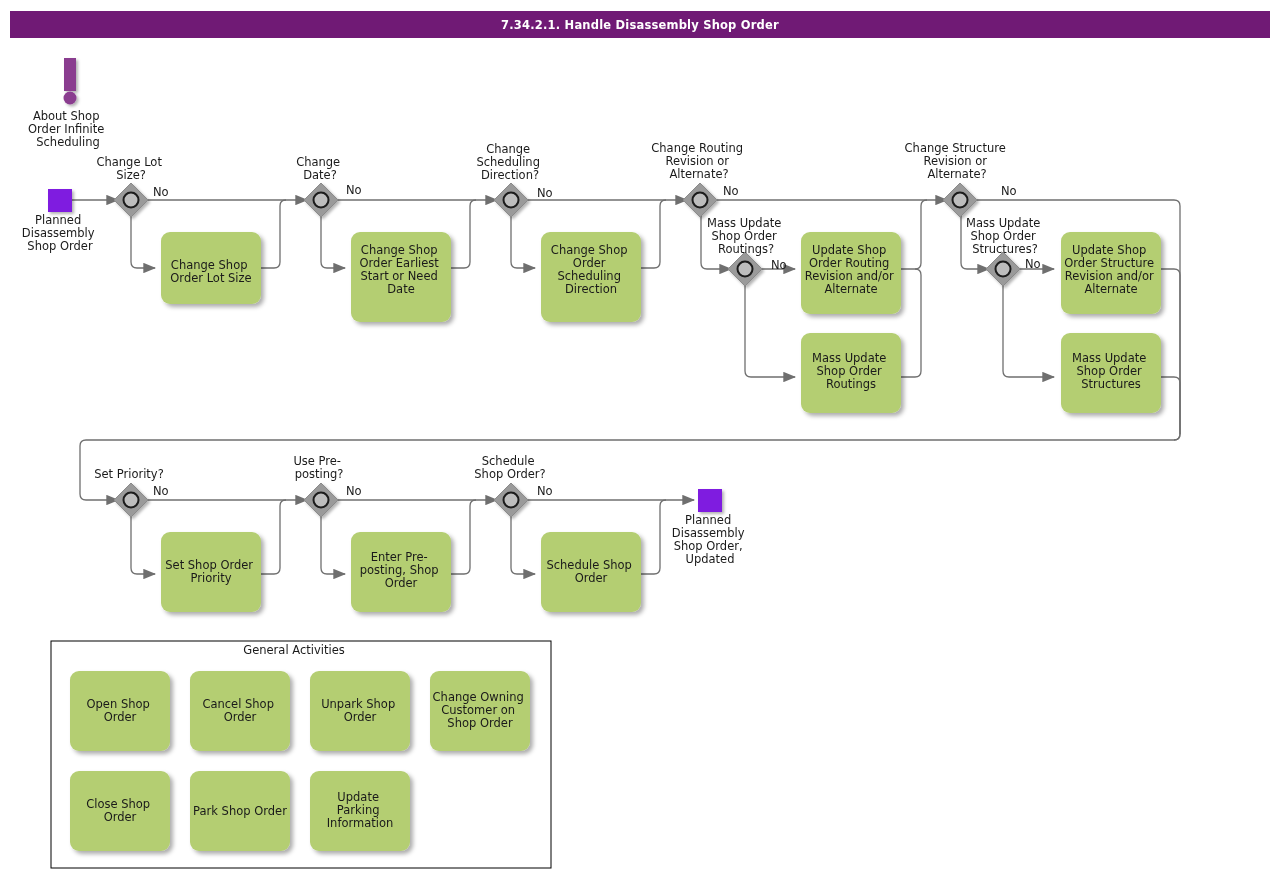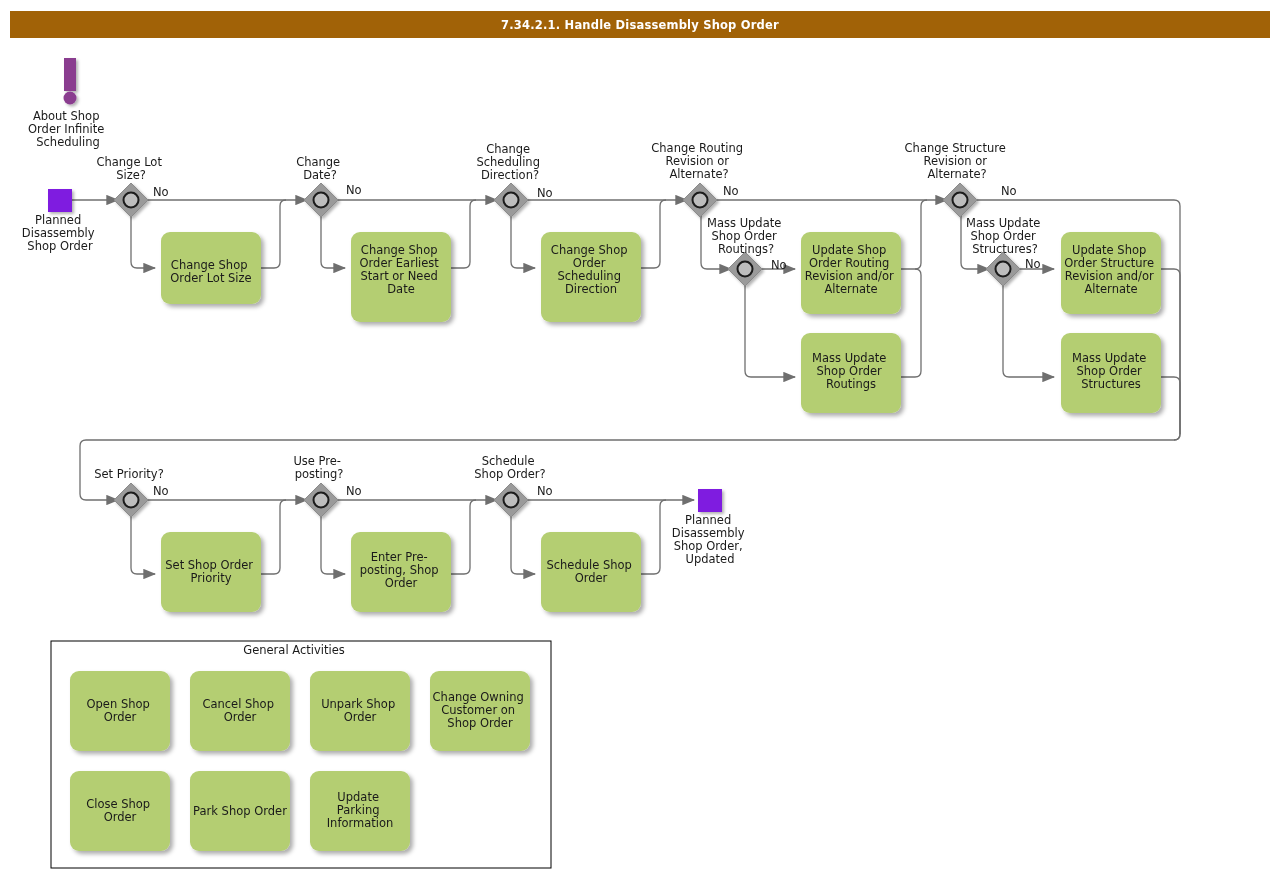--- a/index.html
+++ b/index.html
@@ -1,19 +1,19 @@
 <!DOCTYPE html>
 <html><head>
 <meta charset="utf-8">
 <style>
   html,body{margin:0;padding:0;background:#ffffff;}
   body{width:1280px;height:880px;position:relative;overflow:hidden;
        font-family:"DejaVu Sans","Liberation Sans",sans-serif;}
   #titlebar{position:absolute;left:10px;top:11px;width:1260px;height:27px;
-    background:#a16207;color:#ffffff;font-size:11.5px;font-weight:bold;
+    background:#701a75;color:#ffffff;font-size:11.5px;font-weight:bold;
     display:flex;align-items:center;justify-content:center;letter-spacing:.2px;}
   #canvas{position:absolute;left:0;top:0;width:1280px;height:880px;}
   .lbl{font-family:"DejaVu Sans","Liberation Sans",sans-serif;fill:#1a1a1a;}
 </style>
 </head>
 <body>
 
 <div id="titlebar">
   <span>7.34.2.1. Handle Disassembly Shop Order</span>
 </div>

